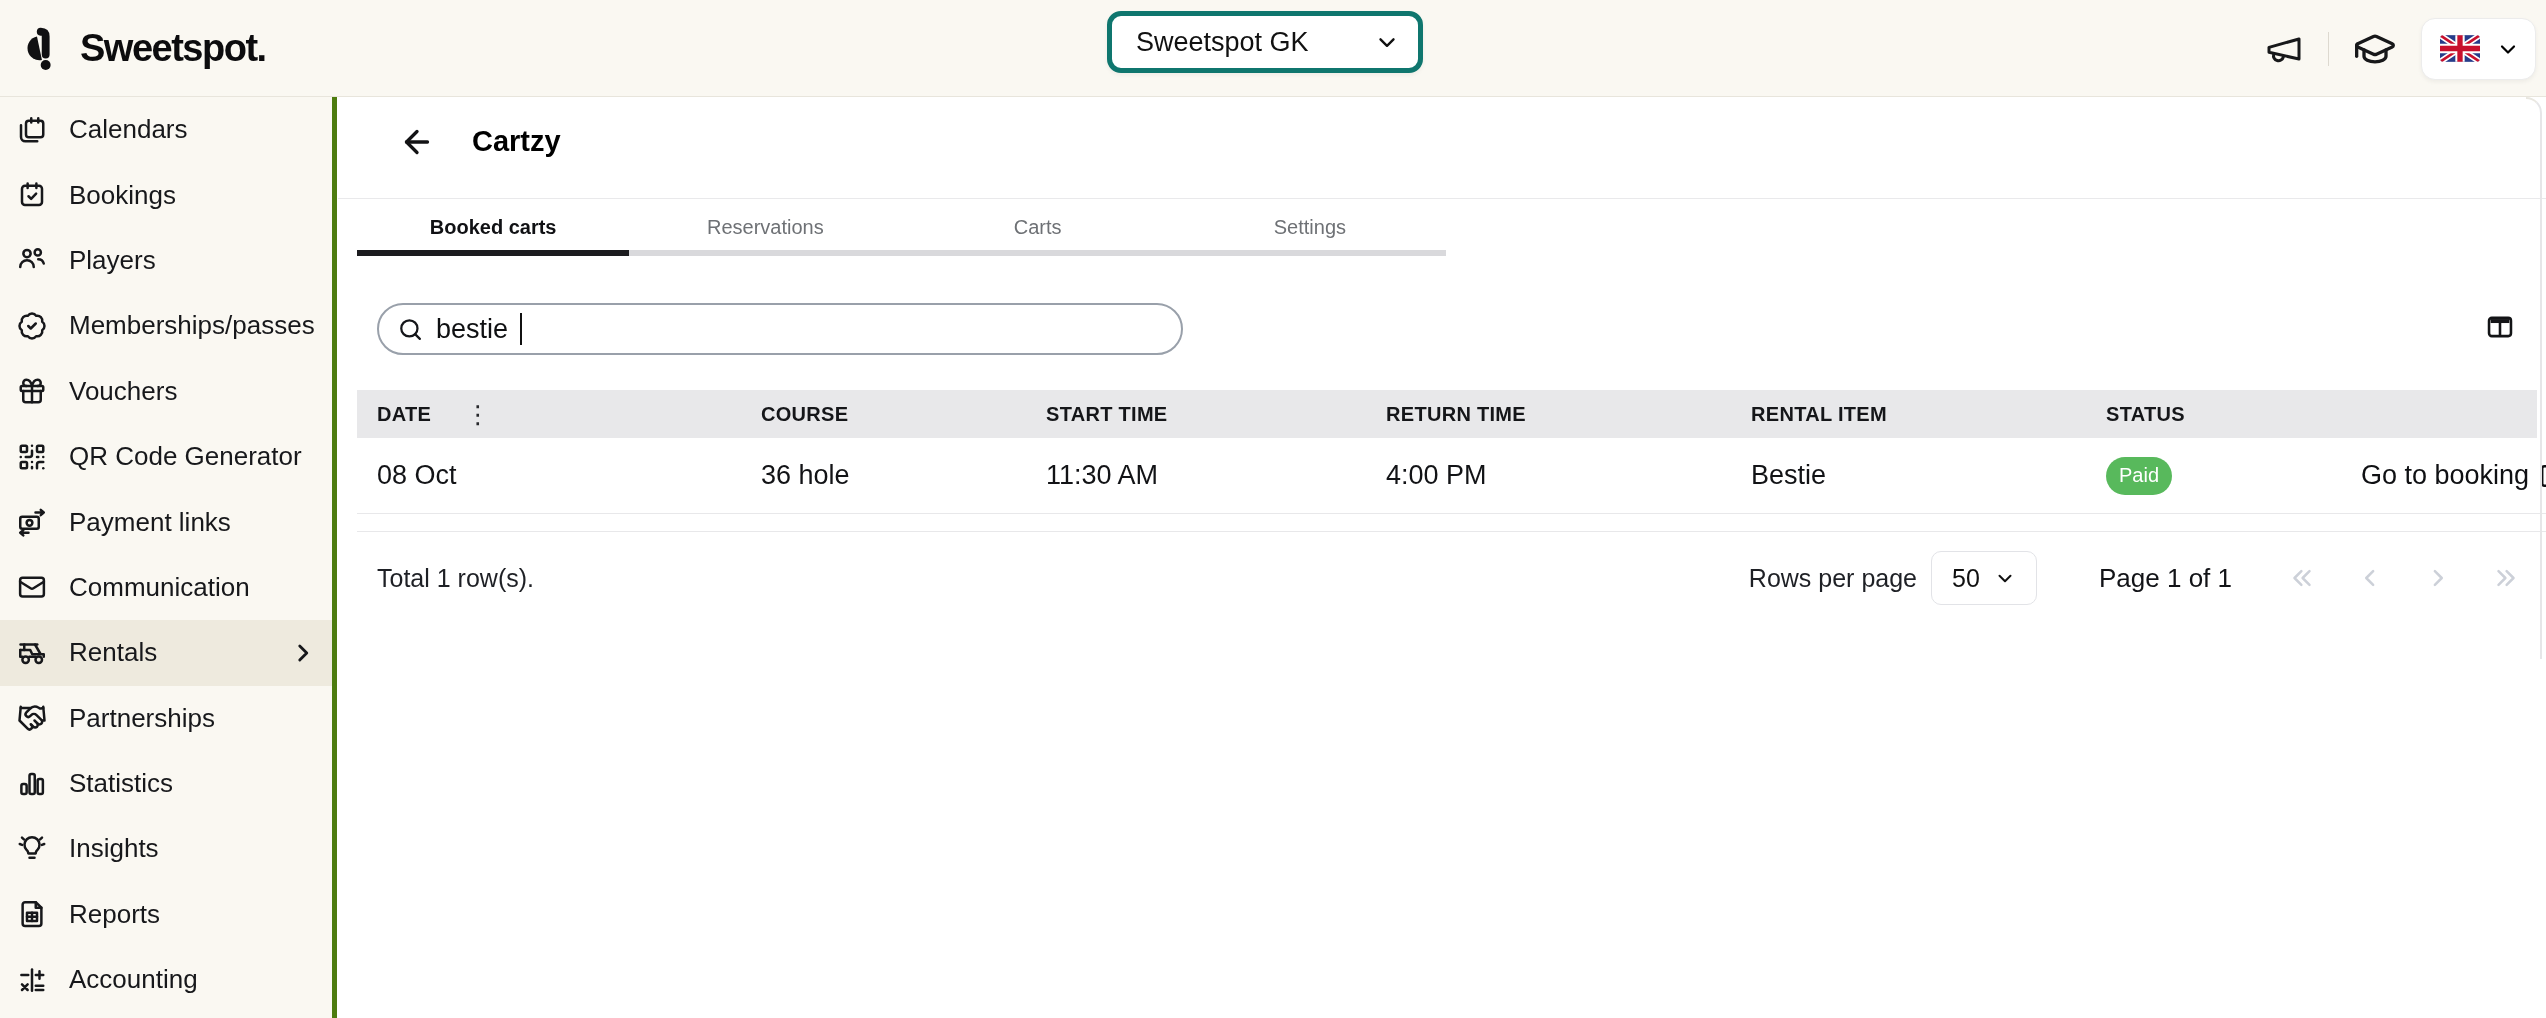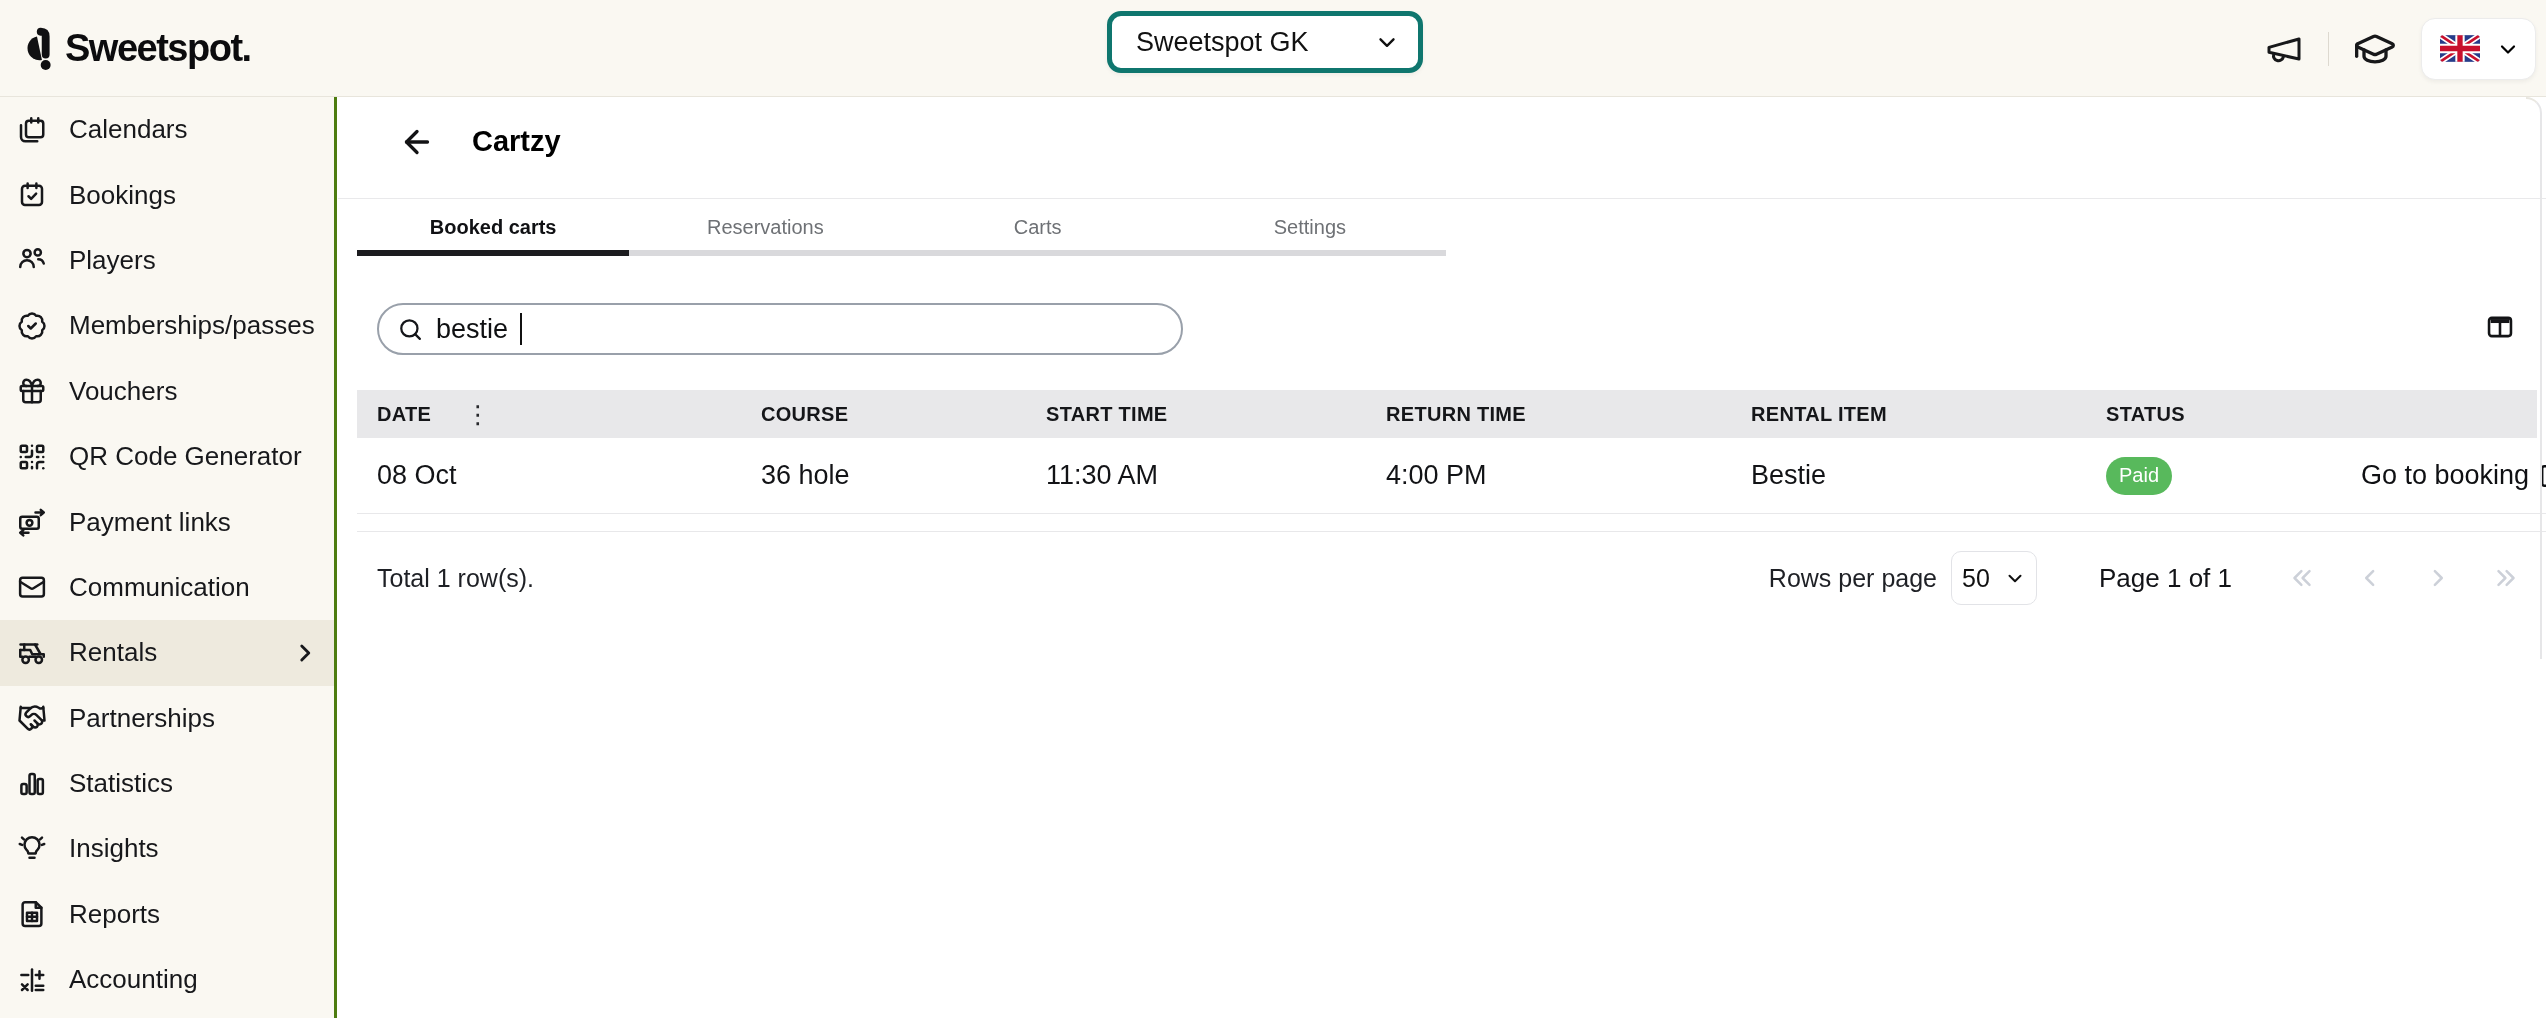--- a/index.html
+++ b/index.html
@@ -3,42 +3,42 @@
 <meta charset="utf-8">
 <style>
   html,body { margin:0; padding:0; background:#ffffff; }
   .app { position:relative; width:2546px; height:1018px; overflow:hidden;
          font-family:"Liberation Sans", sans-serif; color:#111; background:#fff; }
 
   
   .topbar { position:absolute; left:0; top:0; width:100%; height:97px;
             background:#faf8f2; border-bottom:1px solid #e8e5dc; box-sizing:border-box; }
   .logo { position:absolute; left:18px; top:50%; transform:translateY(-50%);
-          display:flex; align-items:center; gap:9px; cursor:pointer; }
+          display:flex; align-items:center; gap:24px; cursor:pointer; }
   .logo-text { font-size:38px; font-weight:800; letter-spacing:-1.5px; color:#0c0c0e; }
   .club-select { position:absolute; left:1107px; top:11px; width:316px; height:62px;
                  background:#fff; border:5px solid #0f766e; border-radius:14px;
                  box-shadow:0 2px 4px rgba(0,0,0,.05); display:flex; align-items:center;
                  padding:0 18px 0 24px; font-size:27px; cursor:pointer; color:#111;
                  font-family:inherit; }
   .club-select .val { flex:1; text-align:left; }
   .topbar-right { position:absolute; right:10px; top:0; height:97px;
                   display:flex; align-items:center; gap:24px; }
   .icon-btn { background:none; border:none; padding:0; margin:0; display:flex;
               align-items:center; cursor:pointer; color:#17181a; }
   .vdiv { width:1px; height:34px; background:#ddd9d0; }
   .lang { display:flex; align-items:center; gap:16px; background:#fff;
           border:1px solid #ececec; border-radius:14px; height:62px; padding:0 15px 0 18px;
           box-shadow:0 2px 4px rgba(0,0,0,.05); cursor:pointer; }
   .flag { width:40px; height:27px; border-radius:4px; overflow:hidden; display:block; flex:none; }
   .flag svg { display:block; }
 
   
   .sidebar { position:absolute; left:0; top:97px; bottom:0; width:337px;
-             background:#faf8f2; border-right:3px solid #4d7c0f; box-sizing:border-box; }
+             background:#faf8f2; border-right:5px solid #4d7c0f; box-sizing:border-box; }
   .side-item { height:65.4px; display:flex; align-items:center; gap:22px;
                padding:0 16px 0 17px; font-size:26px; color:#17181b; cursor:pointer; }
   .side-item .s-icon { width:30px; height:30px; flex:none; }
   .side-item .s-label { flex:1; white-space:nowrap; }
   .side-item .s-chevron { width:26px; height:26px; flex:none; }
   .side-item.active { background:#eeeade; font-weight:400; }
 
   svg.stroked, .s-icon { fill:none; stroke:currentColor; stroke-width:2;
               stroke-linecap:round; stroke-linejoin:round; }
 
@@ -87,21 +87,21 @@
           font-size:20px; width:max-content; }
   .td-action { display:flex; align-items:center; justify-content:flex-end; gap:10px;
                font-size:27px; color:#0f1013; cursor:pointer; white-space:nowrap; }
   .td-action svg { width:26px; height:26px; }
   .table-end { position:absolute; left:19px; right:0; top:434px; height:1px; background:#e8e8ea; }
 
   .tfooter { position:absolute; left:19px; right:0; top:435px; height:92px;
              display:flex; align-items:center; padding:0 20px 0 20px; box-sizing:border-box;
              font-size:25px; color:#1e2025; }
   .f-right { margin-left:auto; display:flex; align-items:center; }
-  .rpp { margin-left:14px; width:86px; height:54px; border:1px solid #e2e3e7;
+  .rpp { margin-left:14px; width:106px; height:54px; border:1px solid #e2e3e7;
          border-radius:10px; background:#fff; display:flex; align-items:center;
          justify-content:center; gap:14px; font-size:25px; color:#111; cursor:pointer;
          font-family:inherit; }
   .page-ind { margin-left:62px; font-size:26px; color:#121317; }
   .pager { margin-left:50px; display:flex; gap:28px; }
   .pager button { width:40px; height:40px; background:none; border:none; padding:0;
                   display:flex; align-items:center; justify-content:center;
                   color:#ccd0d8; cursor:default; }
   .pager svg { width:30px; height:30px; }
 

